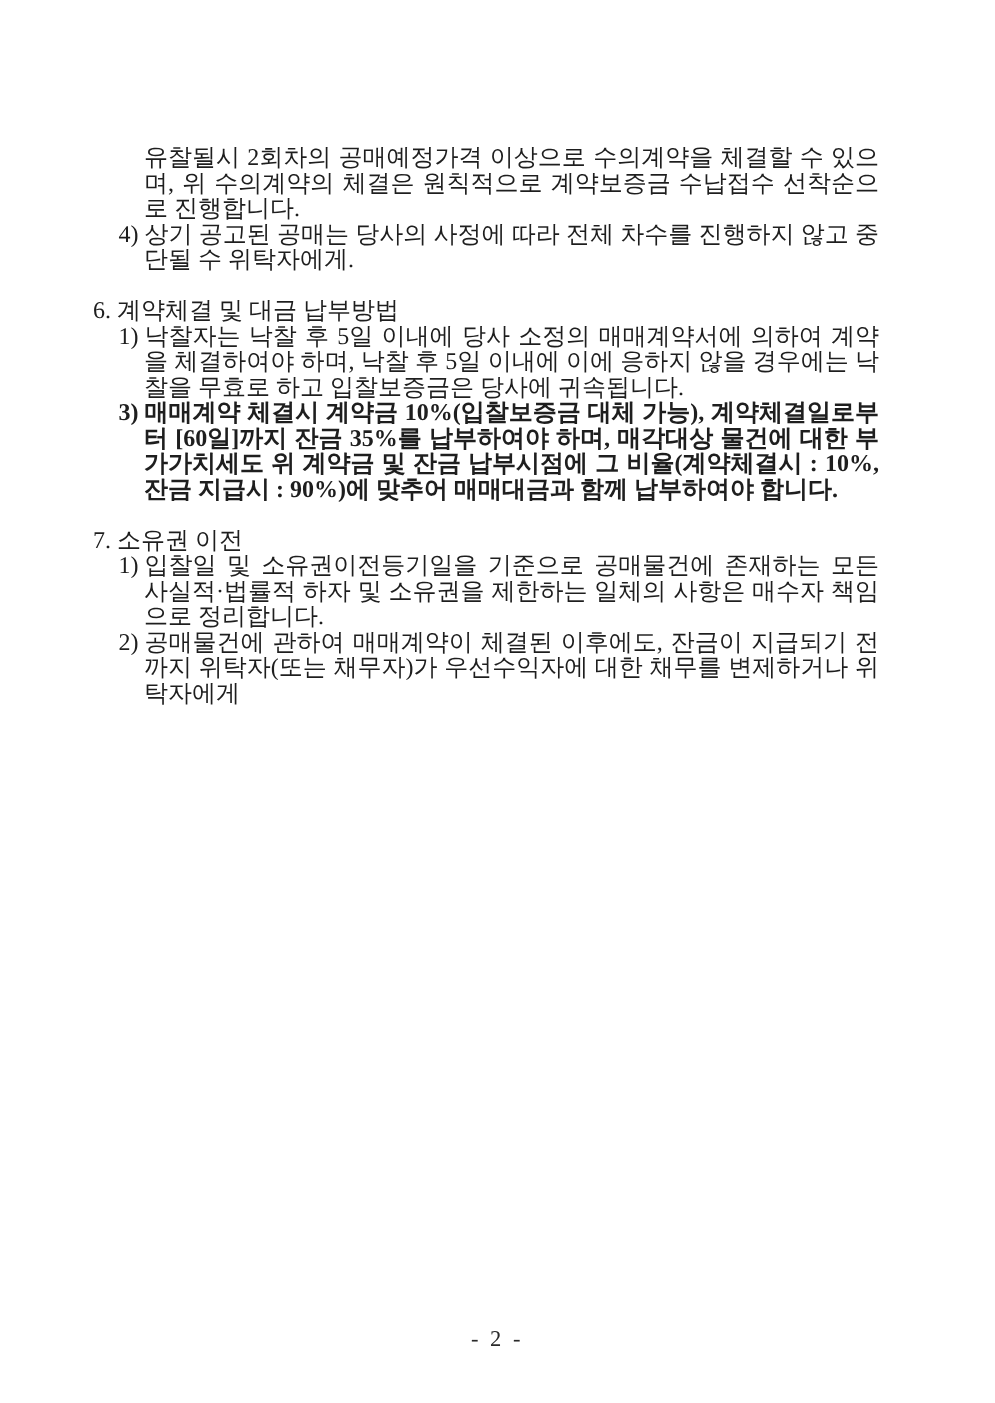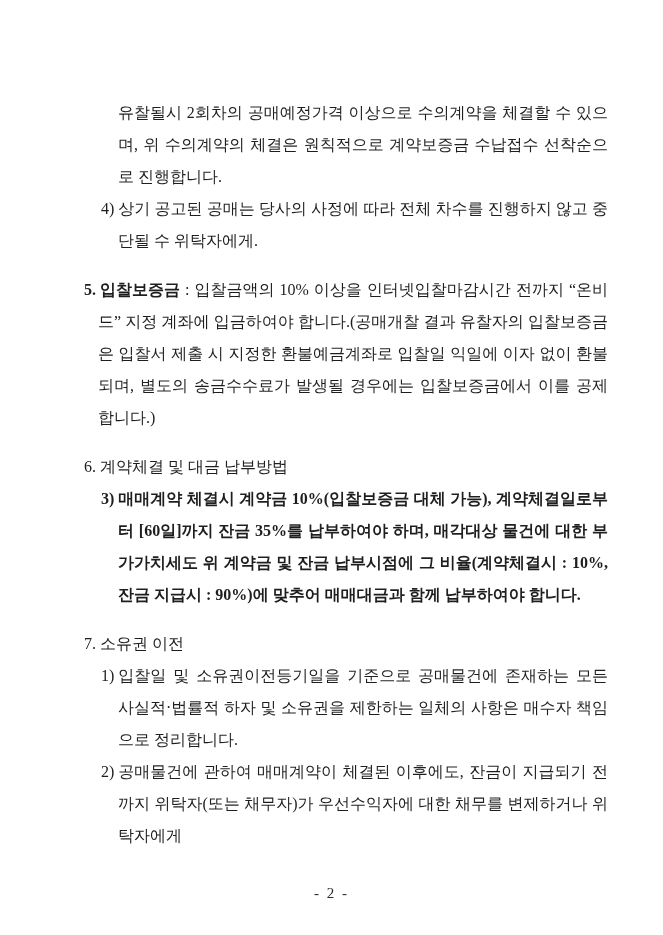--- a/index.html
+++ b/index.html
@@ -10,25 +10,25 @@
   body {
     width: 663px;
     height: 935px;
     position: relative;
     font-family: "Liberation Serif", "DejaVu Serif", serif;
     color: #1e1e1e;
     overflow: hidden;
   }
   .page-content {
     position: absolute;
-    left: 84px;
+    left: 62px;
     top: 97px;
     width: 524px;
     font-size: 16px;
-    line-height: 32px;
+    line-height: 17px;
     text-align: justify;
     word-break: break-all;
   }
   p { margin: 0; }
   b, .bold { font-weight: bold; }
 
   
   .cont-para {
     padding-left: 34px;
   }
@@ -64,27 +64,25 @@
 </style>
 </head>
 <body>
 
 <div class="page-content">
 
   <p class="cont-para">유찰될시 2회차의 공매예정가격 이상으로 수의계약을 체결할 수 있으며, 위 수의계약의 체결은 원칙적으로 계약보증금 수납접수 선착순으로 진행합니다.</p>
 
   <p class="item"><span class="item-num">4)</span><span>상기 공고된 공매는 당사의 사정에 따라 전체 차수를 진행하지 않고 중단될 수 위탁자에게.</span></p>
 
-  <div class="section">
-    <p class="sec-para"><b class="sec-num">5.</b><b>입찰보증금</b><span> : </span><span>입찰금액의 10% 이상을 인터넷입찰마감시간 전까지 “온비드” 지정 계좌에 입금하여야 합니다.(공매개찰 결과 유찰자의 입찰보증금은 입찰서 제출 시 지정한 환불예금계좌로 입찰일 익일에 이자 없이 환불되며, 별도의 송금수수료가 발생될 경우에는 입찰보증금에서 이를 공제합니다.)</span></p>
-  </div>
 
   <div class="section">
     <p class="sec-head"><span class="sec-num">6.</span><span>계약체결 및 대금 납부방법</span></p>
 
+    <p class="item"><span class="item-num">1)</span><span>낙찰자는 낙찰 후 5일 이내에 당사 소정의 매매계약서에 의하여 계약을 체결하여야 하며, 낙찰 후 5일 이내에 이에 응하지 않을 경우에는 낙찰을 무효로 하고 입찰보증금은 당사에 귀속됩니다.</span></p>
 
 
     <p class="item bold"><span class="item-num">3)</span><span>매매계약 체결시 계약금 10%(입찰보증금 대체 가능), 계약체결일로부터 [60일]까지 잔금 35%를 납부하여야 하며, 매각대상 물건에 대한 부가가치세도 위 계약금 및 잔금 납부시점에 그 비율(계약체결시 : 10%, 잔금 지급시 : 90%)에 맞추어 매매대금과 함께 납부하여야 합니다.</span></p>
 
   </div>
 
   <div class="section">
     <p class="sec-head"><span class="sec-num">7.</span><span>소유권 이전</span></p>
 
     <p class="item"><span class="item-num">1)</span><span>입찰일 및 소유권이전등기일을 기준으로 공매물건에 존재하는 모든 사실적·법률적 하자 및 소유권을 제한하는 일체의 사항은 매수자 책임으로 정리합니다.</span></p>

